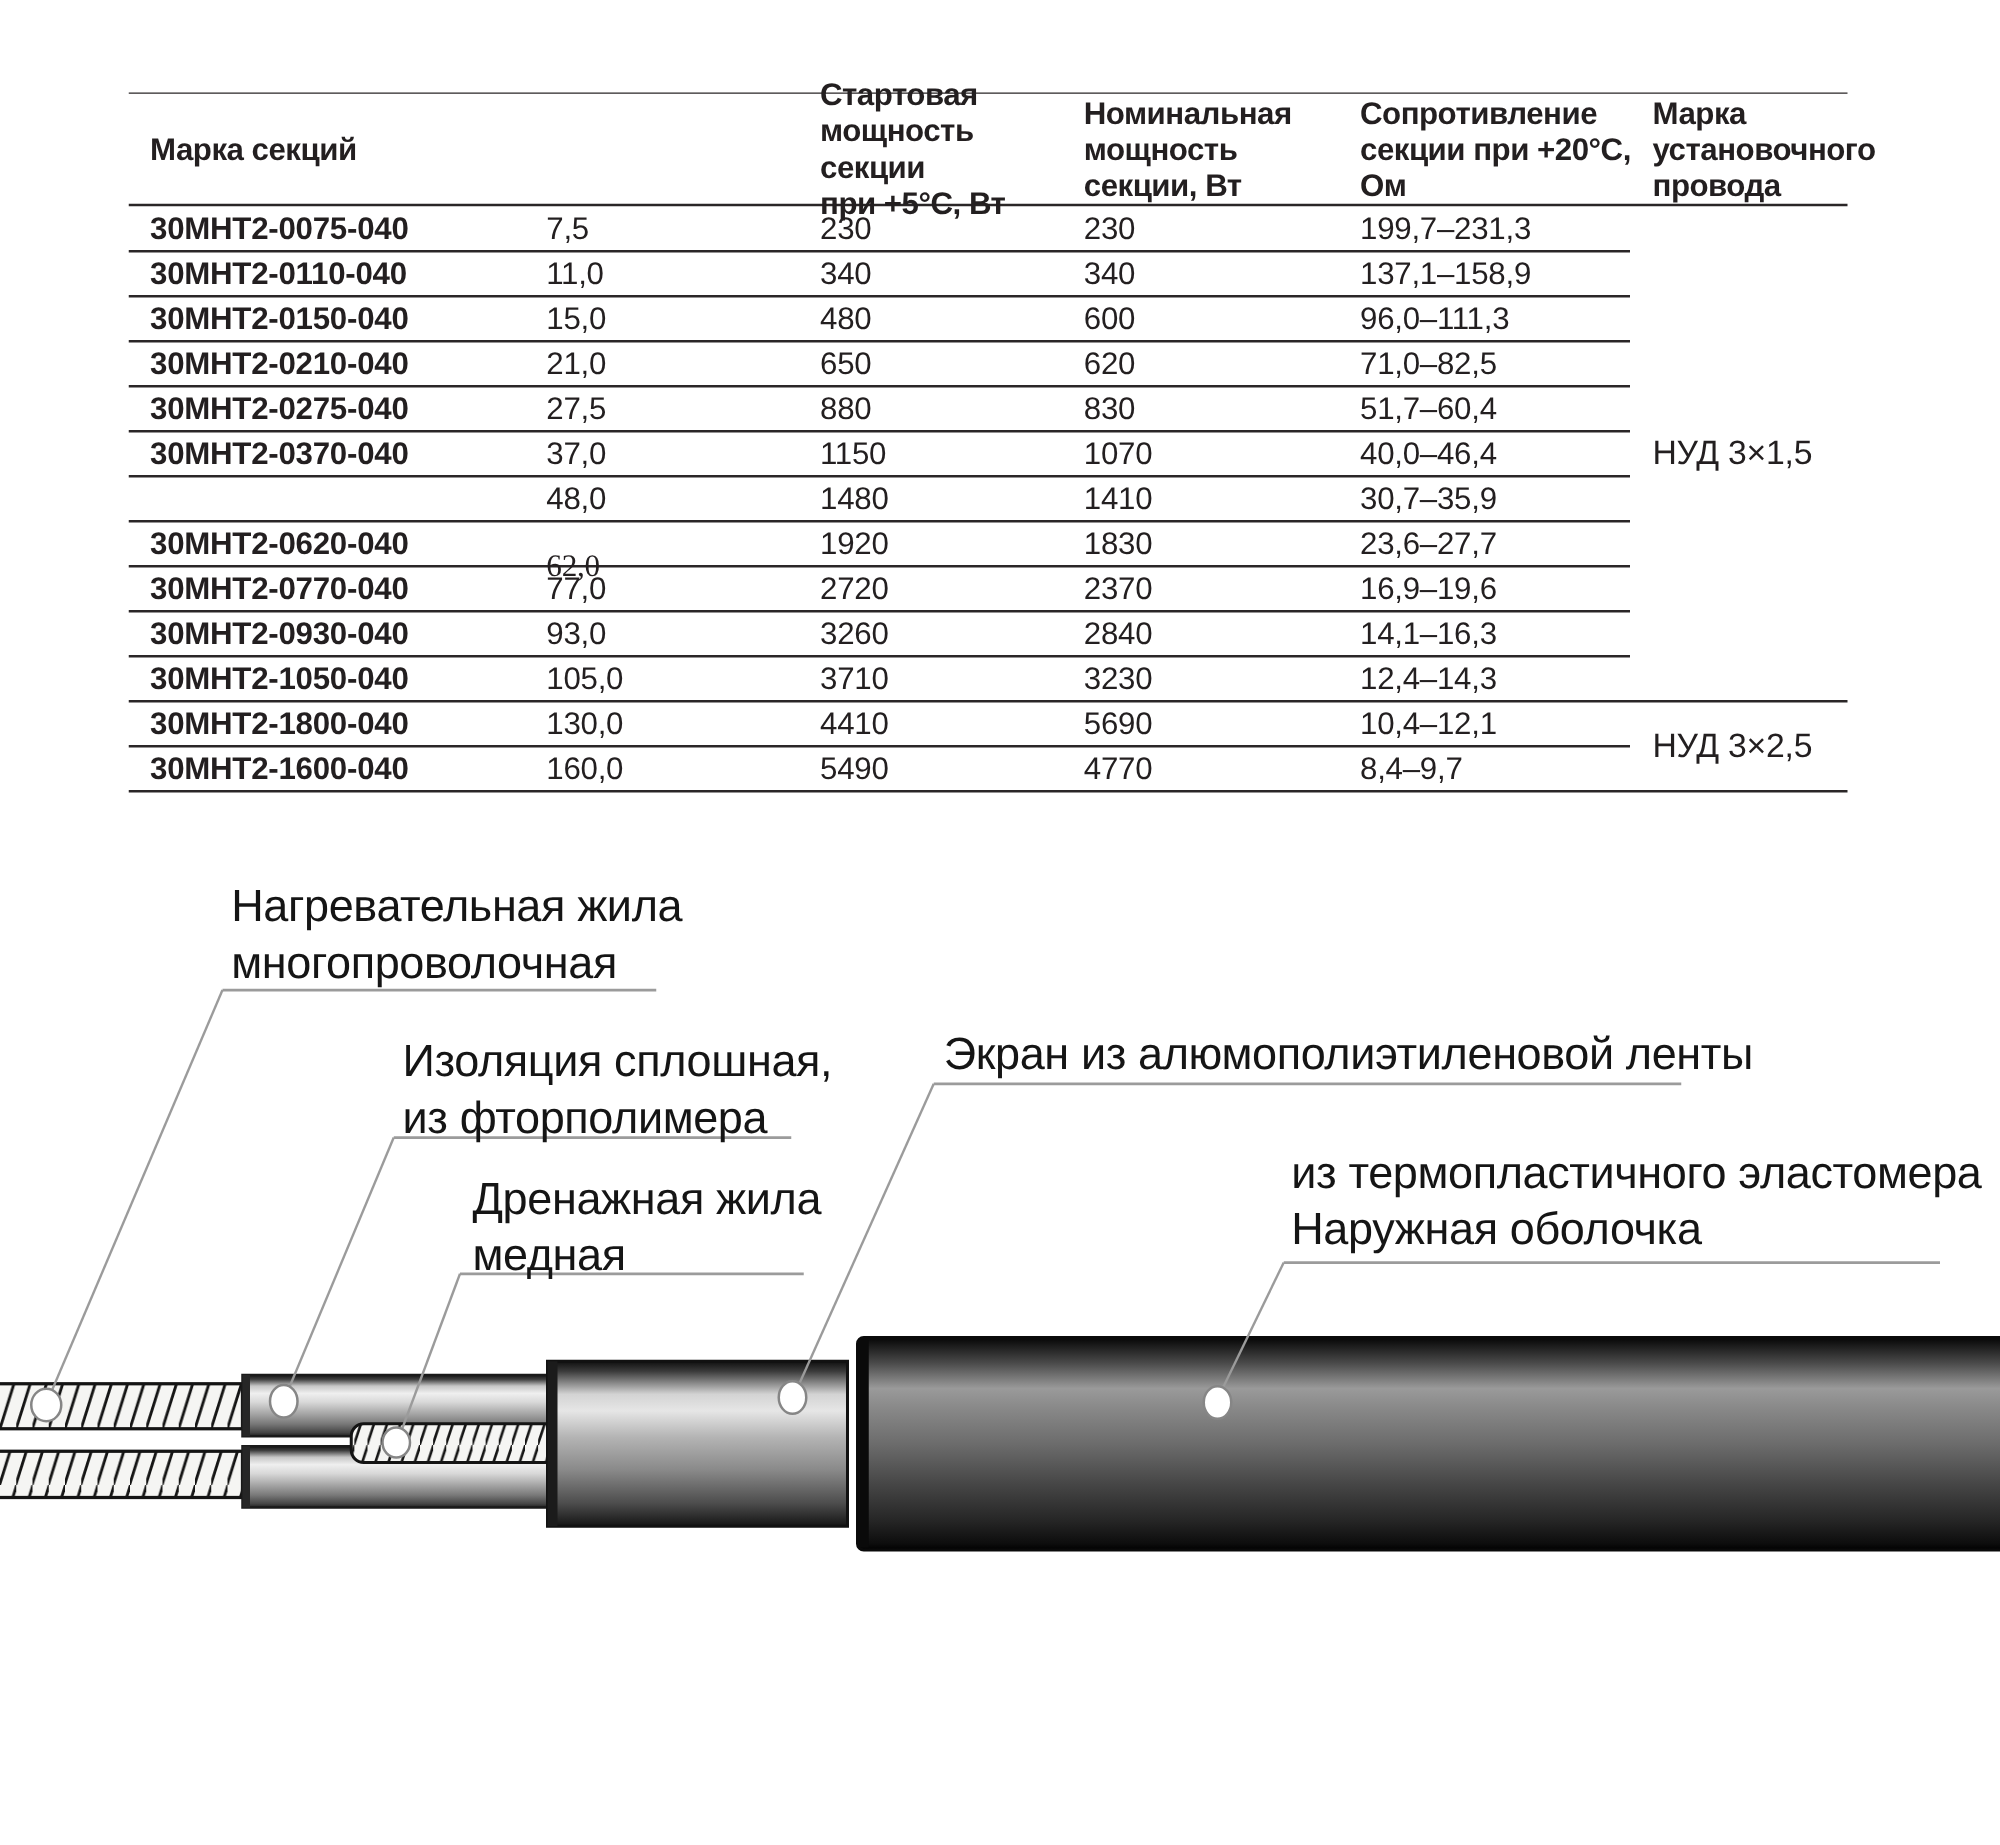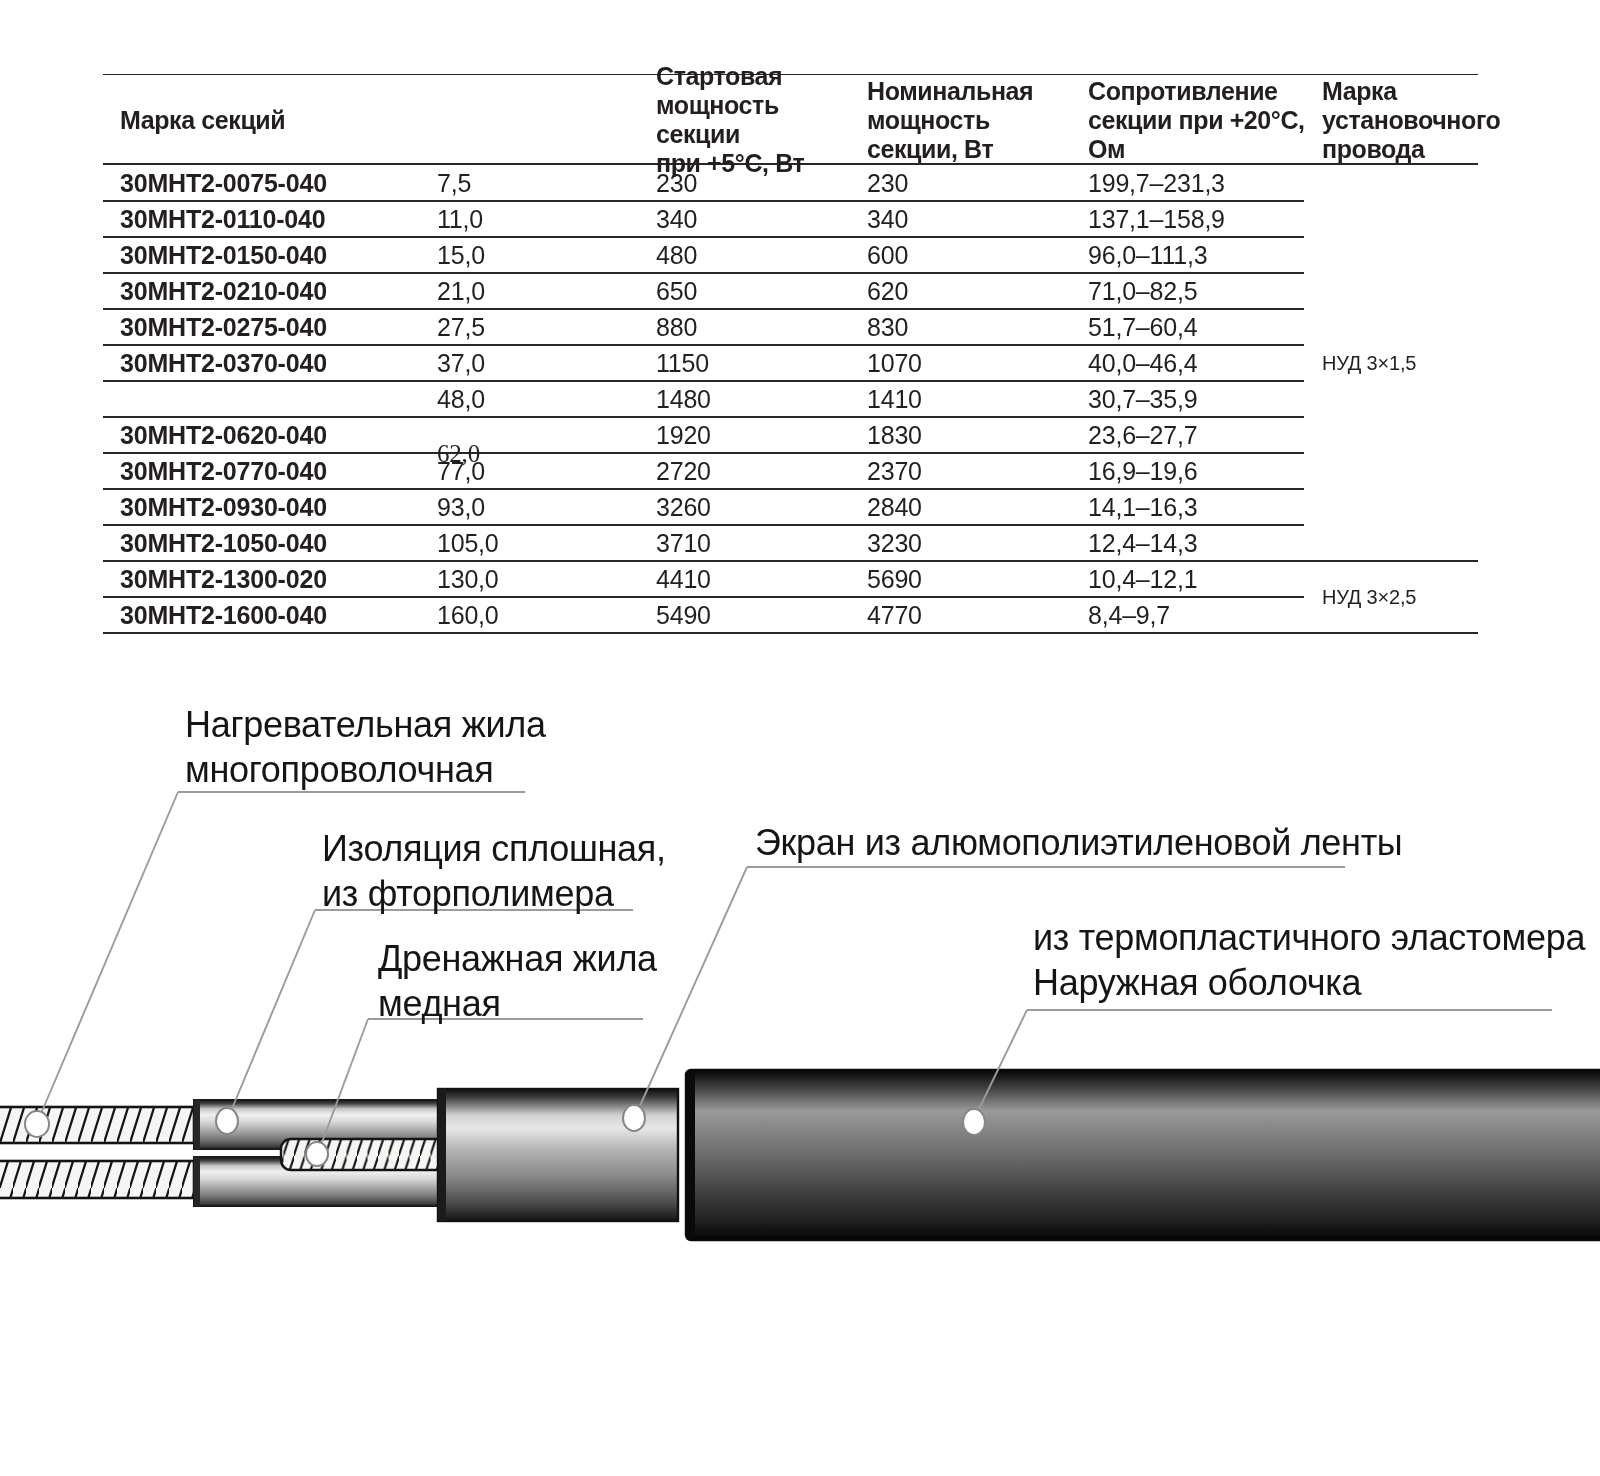--- a/index.html
+++ b/index.html
@@ -16,21 +16,21 @@
     display:flex; flex-direction:column; justify-content:center;
     font-weight:bold; font-size:25px; line-height:29px; letter-spacing:-0.4px;
     white-space:pre-line; color:#231f20;
   }
   .cell {
     position:absolute; height:36px; line-height:36px;
     font-size:25px; letter-spacing:-0.2px; white-space:nowrap; color:#231f20;
   }
   .cell.c0 { font-weight:bold; }
   .nud {
-    position:absolute; font-size:20px; letter-spacing:-0.2px;
+    position:absolute; font-size:27px; letter-spacing:-0.2px;
     transform:translateY(-50%); white-space:nowrap; color:#231f20;
   }
   
   #cable-svg { position:absolute; left:0; top:0; z-index:1; }
   .dlabel {
     position:absolute; z-index:3; font-size:36px; line-height:45px;
     color:#151515; white-space:nowrap; letter-spacing:-0.3px;
   }
   .dlabel span { display:block; }
 </style>
@@ -220,21 +220,21 @@
       <div class="cell c0" style="left: 120px; top: 489px; width: 300px;">30МНТ2-0930-040</div>
       <div class="cell c1" style="left: 437px; top: 489px; width: 205px;">93,0</div>
       <div class="cell c2" style="left: 656px; top: 489px; width: 200px;">3260</div>
       <div class="cell c3" style="left: 867px; top: 489px; width: 210px;">2840</div>
       <div class="cell c4" style="left: 1088px; top: 489px; width: 225px;">14,1–16,3</div>
       <div class="cell c0" style="left: 120px; top: 525px; width: 300px;">30МНТ2-1050-040</div>
       <div class="cell c1" style="left: 437px; top: 525px; width: 205px;">105,0</div>
       <div class="cell c2" style="left: 656px; top: 525px; width: 200px;">3710</div>
       <div class="cell c3" style="left: 867px; top: 525px; width: 210px;">3230</div>
       <div class="cell c4" style="left: 1088px; top: 525px; width: 225px;">12,4–14,3</div>
-      <div class="cell c0" style="left: 120px; top: 561px; width: 300px;">30МНТ2-1300-020</div>
+      <div class="cell c0" style="left: 120px; top: 561px; width: 300px;">30МНТ2-1800-040</div>
       <div class="cell c1" style="left: 437px; top: 561px; width: 205px;">130,0</div>
       <div class="cell c2" style="left: 656px; top: 561px; width: 200px;">4410</div>
       <div class="cell c3" style="left: 867px; top: 561px; width: 210px;">5690</div>
       <div class="cell c4" style="left: 1088px; top: 561px; width: 225px;">10,4–12,1</div>
       <div class="cell c0" style="left: 120px; top: 597px; width: 300px;">30МНТ2-1600-040</div>
       <div class="cell c1" style="left: 437px; top: 597px; width: 205px;">160,0</div>
       <div class="cell c2" style="left: 656px; top: 597px; width: 200px;">5490</div>
       <div class="cell c3" style="left: 867px; top: 597px; width: 210px;">4770</div>
       <div class="cell c4" style="left: 1088px; top: 597px; width: 225px;">8,4–9,7</div>
       <div class="nud" style="left: 1322px; top: 363px;">НУД 3×1,5</div>

